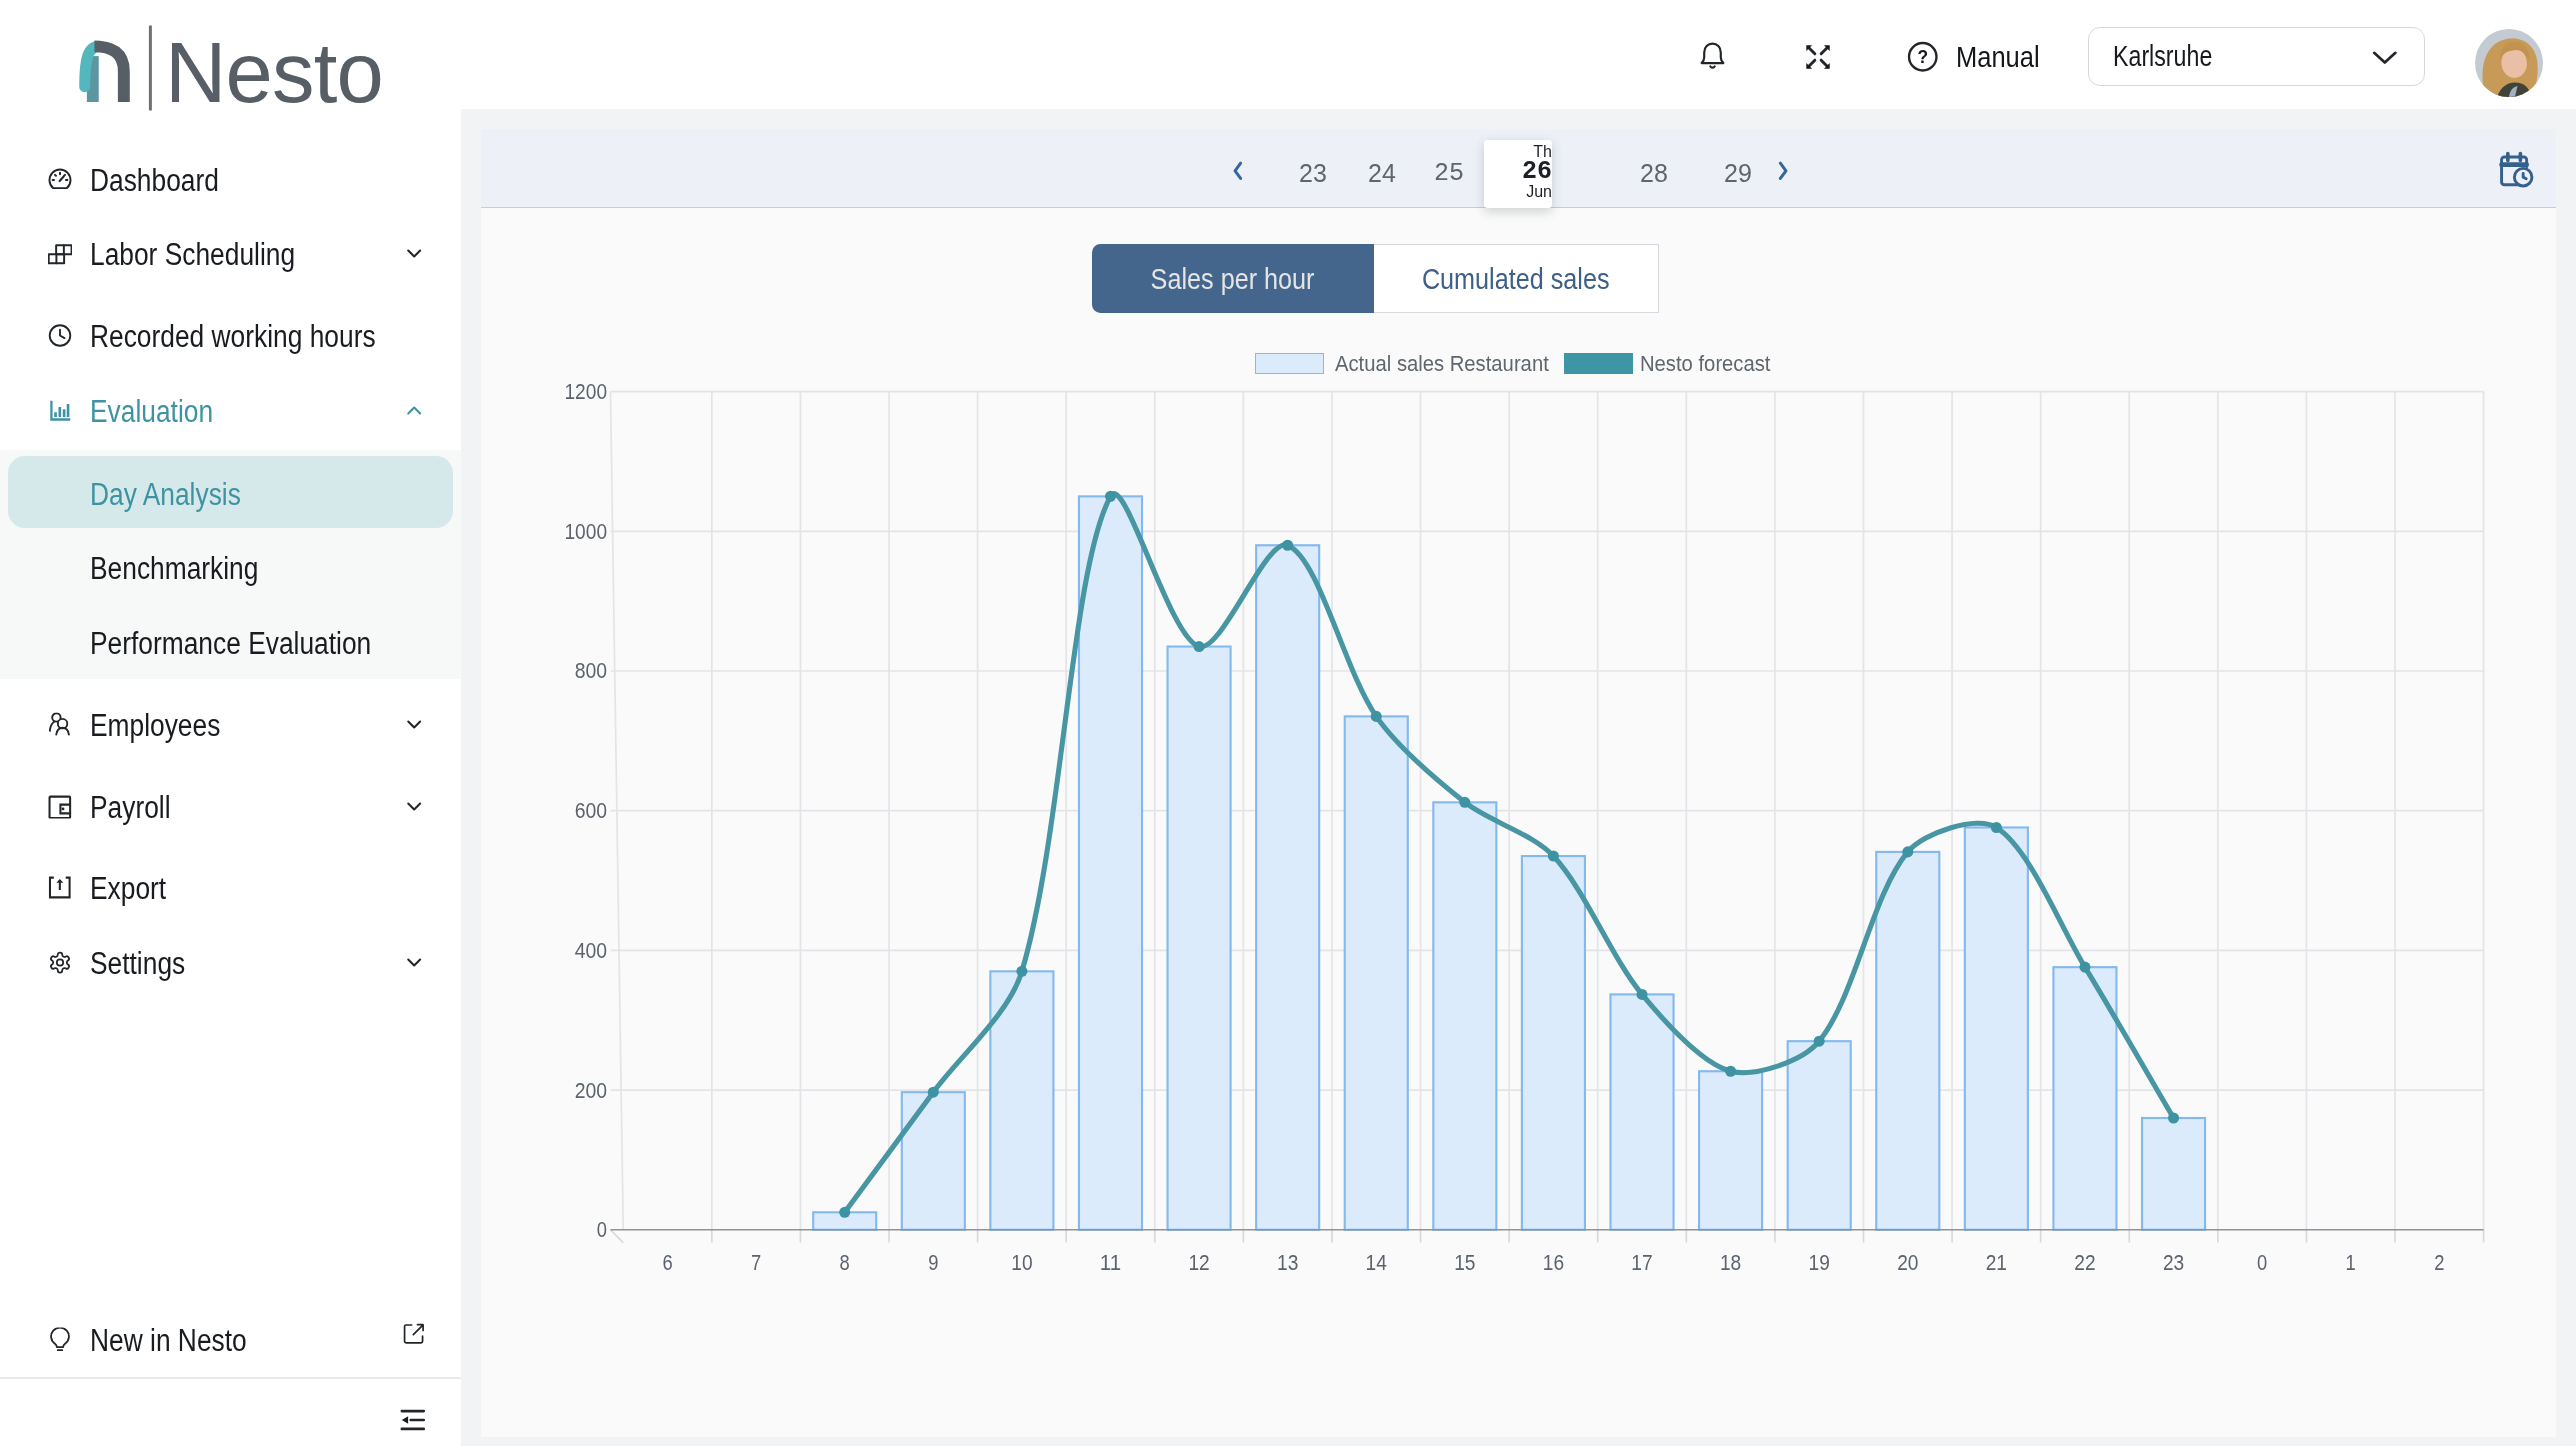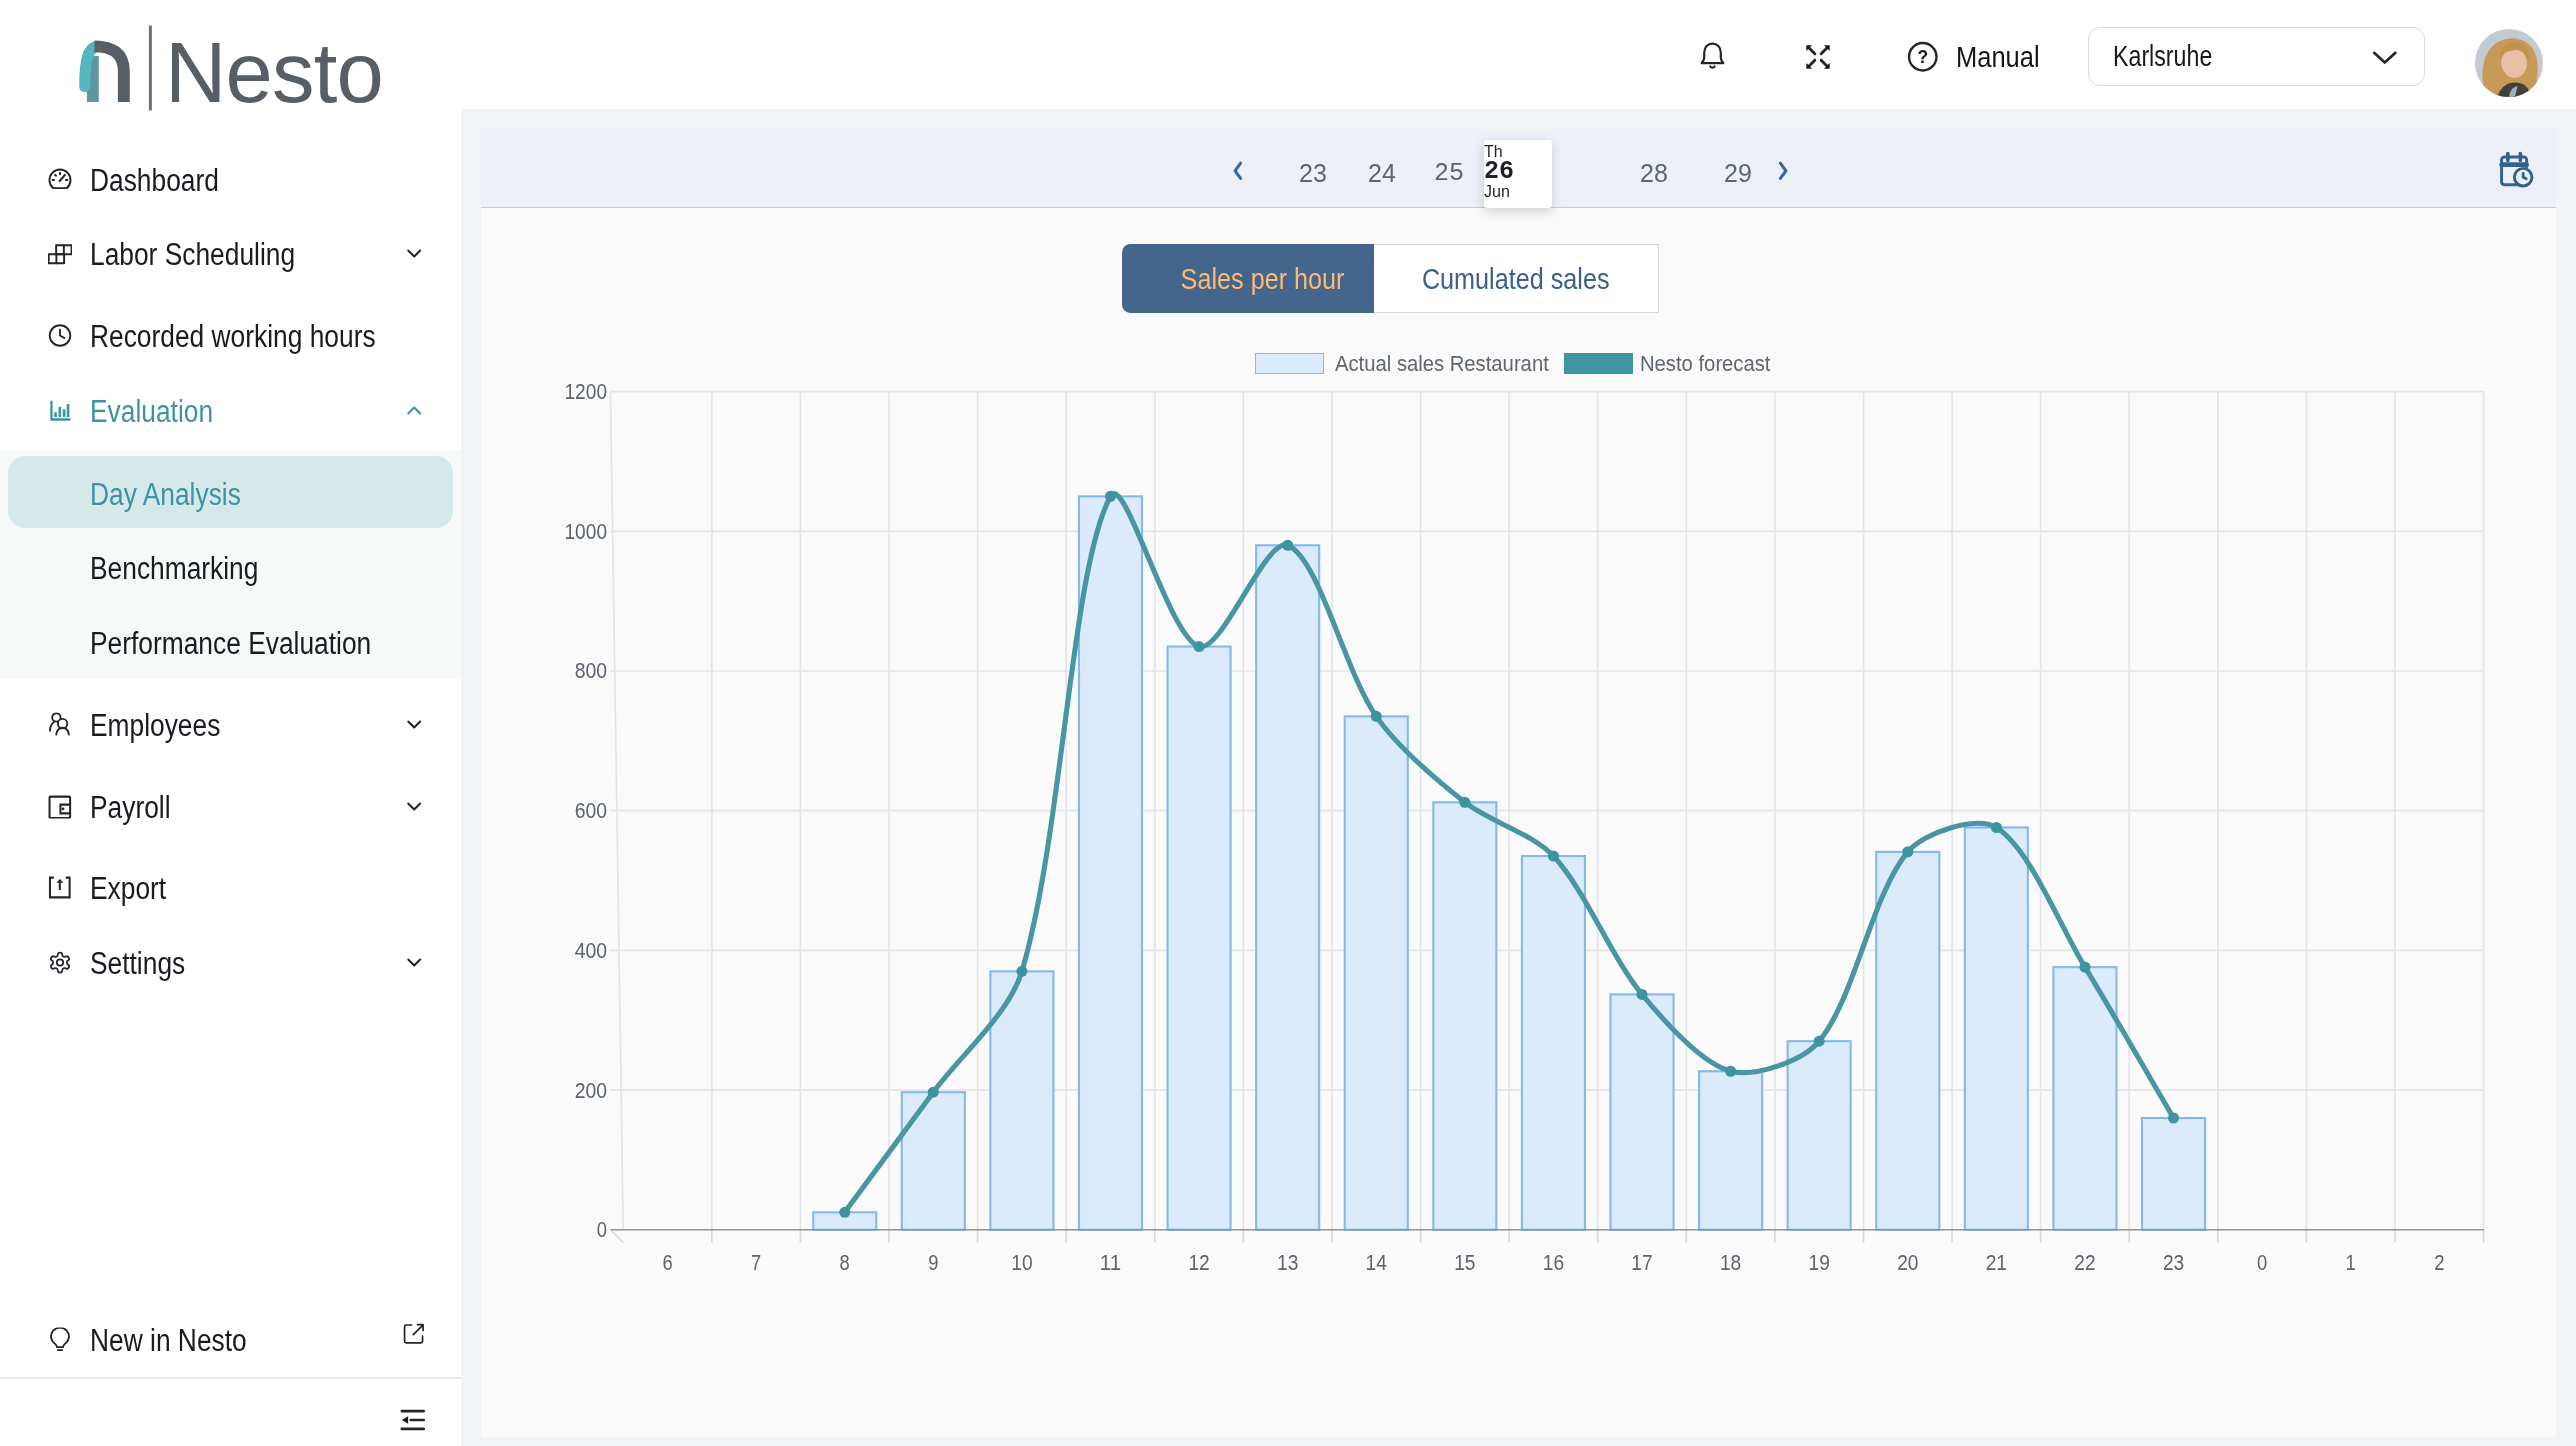--- a/index.html
+++ b/index.html
@@ -13,26 +13,26 @@
 .nav-text { position:absolute; left:90px; font-size:31px; color:#181b1f; white-space:nowrap; transform:translateY(-50%) scaleX(0.85); transform-origin:left center; }
 .nav-icon { position:absolute; left:48px; transform:translateY(-50%); }
 .nav-chev { position:absolute; left:404px; transform:translateY(-50%); }
 #submenu { left:0; top:450px; width:461px; height:229px; background:#f7f8f8; }
 #daypill { left:7.7px; top:456px; width:445px; height:72px; background:#d6e9ea; border-radius:17px; }
 .teal { color:#3e93a2 !important; }
 
 #panel { left:481px; top:129px; width:2075px; height:1308px; background:#fafafa; }
 #strip { position:absolute; left:0; top:0; width:2075px; height:79px; background:#edf1f7; border-bottom:1.7px solid #c9ccd1; }
 .dnum { position:absolute; top:44px; transform:translate(-50%,-50%); font-size:25px; color:#5d6570; }
-#datecard { position:absolute; left:1003px; top:11px; width:68px; height:68px; background:#ffffff; border-radius:3.4px; box-shadow:0 3.4px 10.2px rgba(40,50,60,0.20); text-align:left; color:#1d2127; }
+#datecard { position:absolute; left:1003px; top:11px; width:68px; height:68px; background:#ffffff; border-radius:3.4px; box-shadow:0 3.4px 10.2px rgba(40,50,60,0.20); text-align:right; color:#1d2127; }
 #datecard .sm { font-size:16px; line-height:17px; }
 #datecard .big { font-size:25px; line-height:23px; font-weight:bold;font-family:Liberation Mono, monospace; }
 
 .tab { position:absolute; top:115px; height:69px; font-size:30px; display:flex; align-items:center; justify-content:center; }
-#tab1 { left:641px; width:282px; background:#44668c; color:#fdba74; border-radius:8.5px 0 0 8.5px; }
+#tab1 { left:611px; width:282px; background:#44668c; color:#e5e5e5; border-radius:8.5px 0 0 8.5px; }
 #tab2 { left:893px; width:285px; background:#ffffff; color:#3d6086; border:1.7px solid #d5d9de; border-left:none; }
 #tab3 { left:1181px; width:296px; background:#ffffff; color:#3d6086; border:1.7px solid #d5d9de; border-radius:0 8.5px 8.5px 0; }
 
 .lgsw { position:absolute; top:224px; width:69px; height:21px; }
 .lgtx { position:absolute; top:235px; transform:translateY(-50%) scaleX(0.92); transform-origin:left center; font-size:22px; color:#60666e; white-space:nowrap; }
 </style>
 </head>
 <body>
 <div id="topbar" class="abs"></div>
 <div id="sidebar" class="abs"></div>

